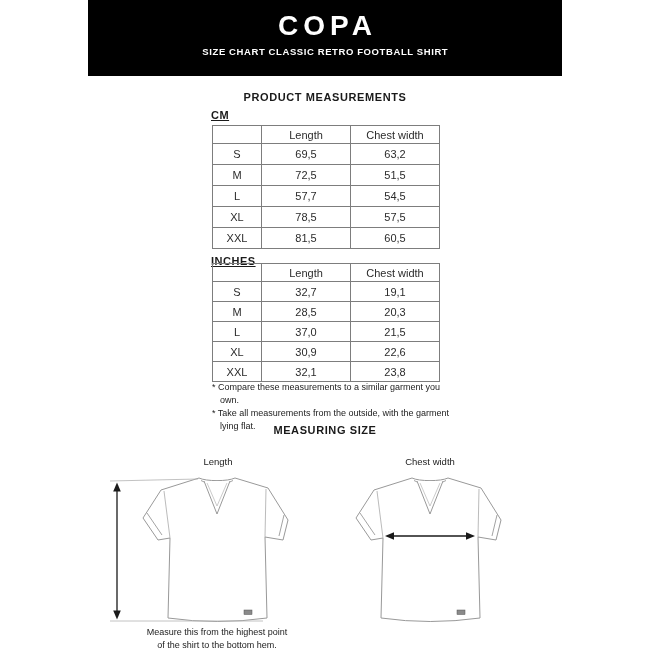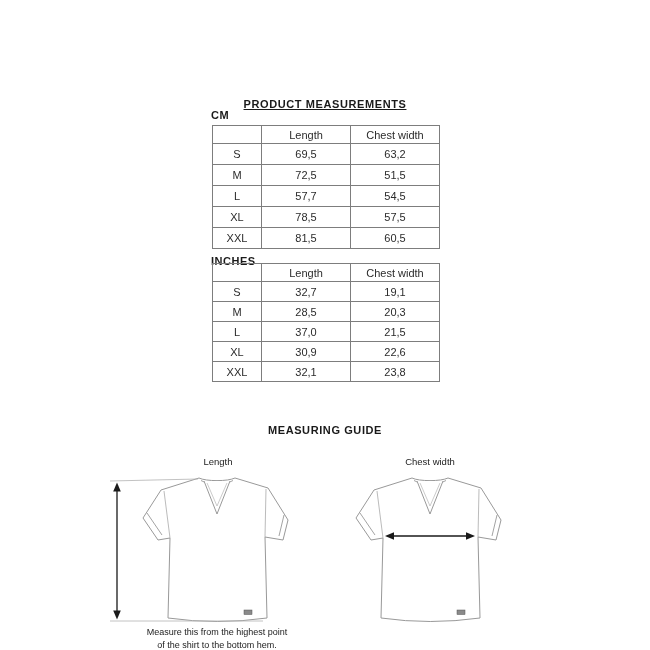--- a/index.html
+++ b/index.html
@@ -17,25 +17,25 @@
     letter-spacing:5px; text-indent:5px; line-height:30px;
   }
   .banner-subtitle {
     margin-top:5px; color:#ffffff; font-size:9.5px; font-weight:bold;
     letter-spacing:0.6px; text-indent:0.6px;
   }
   .section-title {
     position:absolute; left:88px; width:474px; text-align:center;
     font-size:11px; font-weight:bold; letter-spacing:0.6px; color:#1a1a1a;
   }
-  #product-measurements-title { top:98px;text-decoration:underline; }
+  #product-measurements-title { top:91px; }
   #measuring-guide-title { top:424px; }
   .unit-label {
     position:absolute; left:211px; font-size:11px; font-weight:bold;
-    letter-spacing:0.5px; color:#1a1a1a;
+    letter-spacing:0.5px; color:#1a1a1a;text-decoration:underline;
   }
   #cm-label { top:109px; }
   #inches-label { top:255px; }
   table.size-table {
     position:absolute; left:212px; border-collapse:collapse;
     table-layout:fixed; width:227px; font-size:11px; color:#2b2b2b;
   }
   #cm-table { top:125px; }
   #inches-table { top:263px; }
   .size-table td, .size-table th {
@@ -64,20 +64,24 @@
     font-size:9px; line-height:13px; color:#222222;
   }
   #length-figure-caption { left:142px; }
   #chest-figure-caption { left:355px; top:628px; }
 </style>
 </head>
 <body>
 
 <div class="page">
 
+  <div class="banner">
+    <div class="brand">COPA</div>
+    <div class="banner-subtitle">SIZE CHART CLASSIC RETRO FOOTBALL SHIRT</div>
+  </div>
 
   <div class="section-title" id="product-measurements-title">PRODUCT MEASUREMENTS</div>
 
   <div class="unit-label" id="cm-label">CM</div>
 
   <table class="size-table" id="cm-table">
     <colgroup>
       <col style="width:49px">
       <col style="width:89px">
       <col style="width:89px">
@@ -151,22 +155,26 @@
       <td>22,6</td>
     </tr>
     <tr>
       <td>XXL</td>
       <td>32,1</td>
       <td>23,8</td>
     </tr>
   </tbody>
     </table>
 
-
-  <div class="section-title" id="measuring-guide-title">MEASURING GUIDE</div>
+  <div class="footnotes">
+    <div class="footnote">* Compare these measurements to a similar garment you own.</div>
+    <div class="footnote">* Take all measurements from the outside, with the garment lying flat.</div>
+  </div>
+
+  <div class="section-title" id="measuring-guide-title">MEASURING SIZE</div>
 
   <div class="figure-label" id="length-figure-label">Length</div>
   <div class="figure-label" id="chest-figure-label">Chest width</div>
 
   <svg class="figure-svg" id="length-figure-svg" viewBox="0 0 200 160">
     <defs>
       <g id="shirt">
         <path d="M82,11 L44,23 L26,51 L41,73 L53,71 L51,151 Q100,158 150,151 L148,70 L166,73 L171,53 L151,21 L118,11 C111,14.5 89,14.5 82,11 Z" fill="#ffffff" stroke="#999999" stroke-width="1" stroke-linejoin="round"></path>
         <path d="M53,71 L47,24 M148,70 L149,22" fill="none" stroke="#aaaaaa" stroke-width="0.8"></path>
         <path d="M30,46 L45,68 M167,48 L162,69" fill="none" stroke="#999999" stroke-width="0.9"></path>

